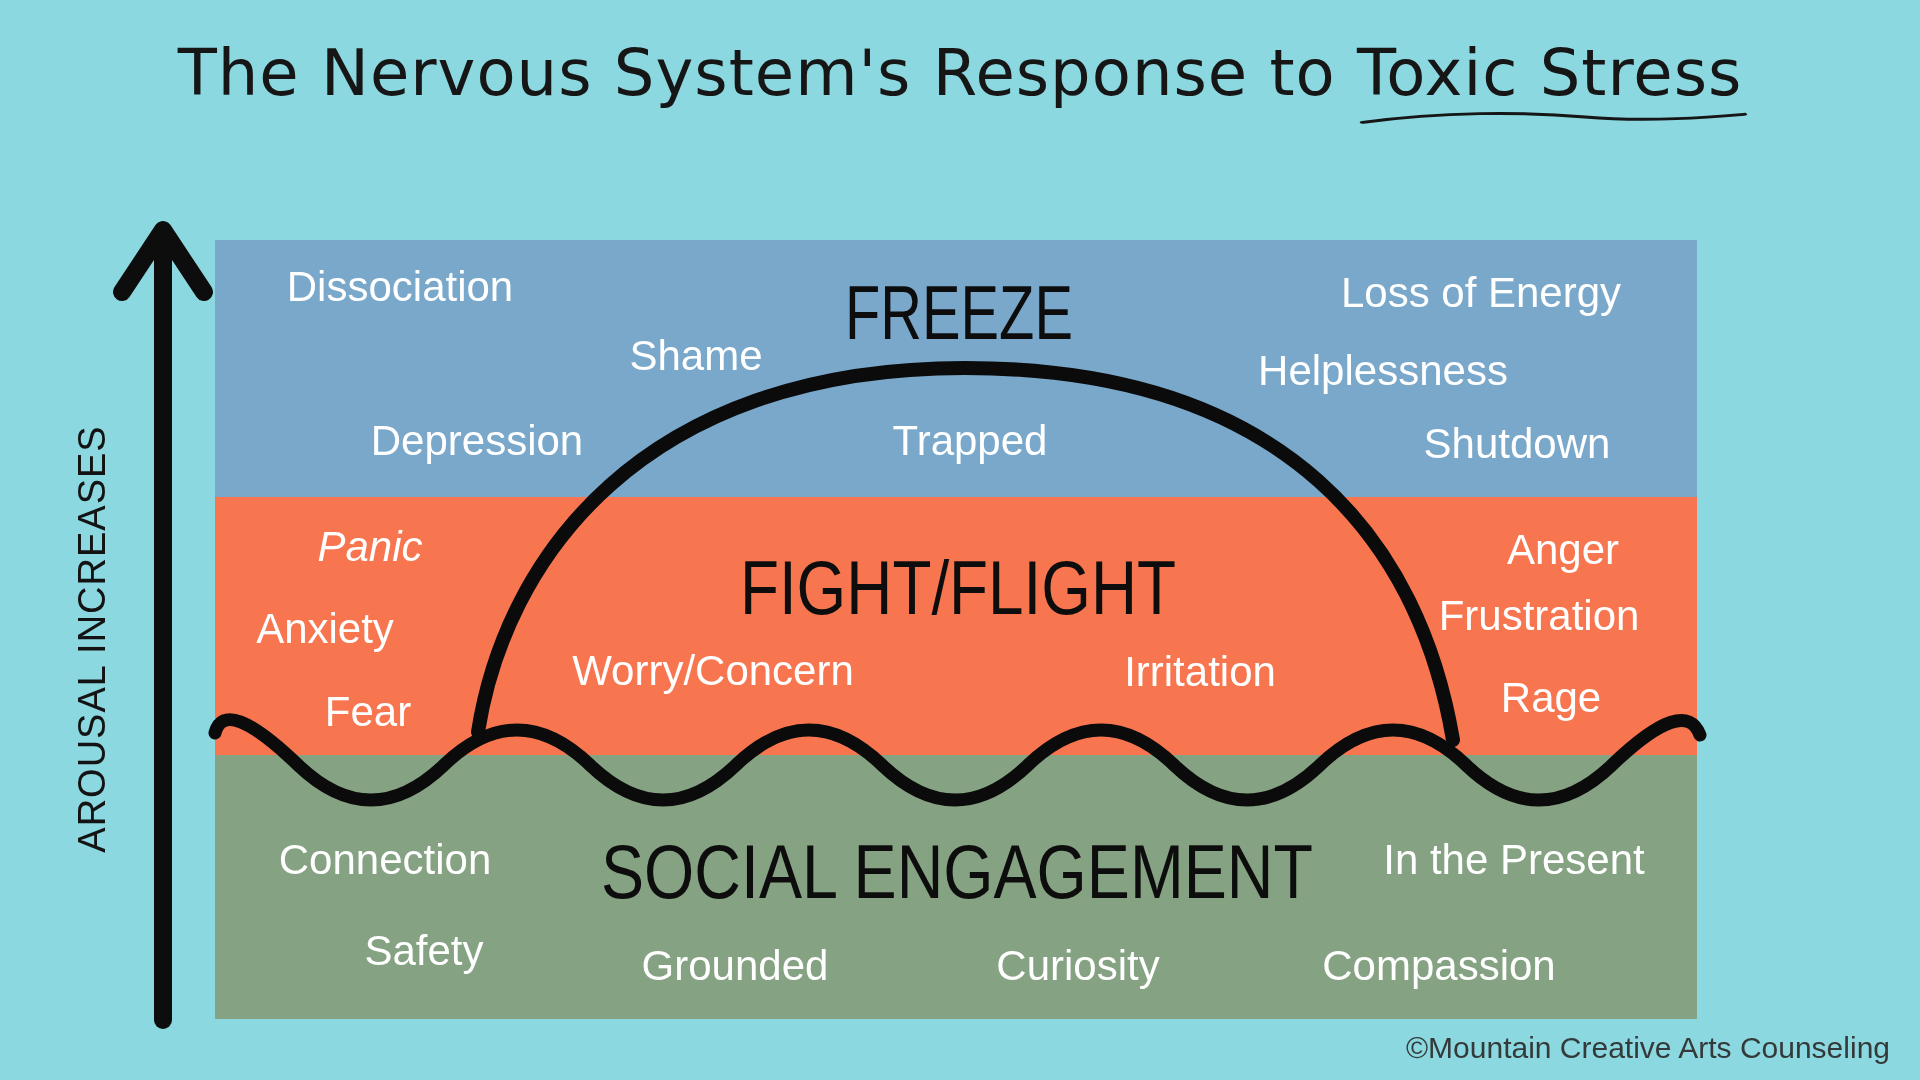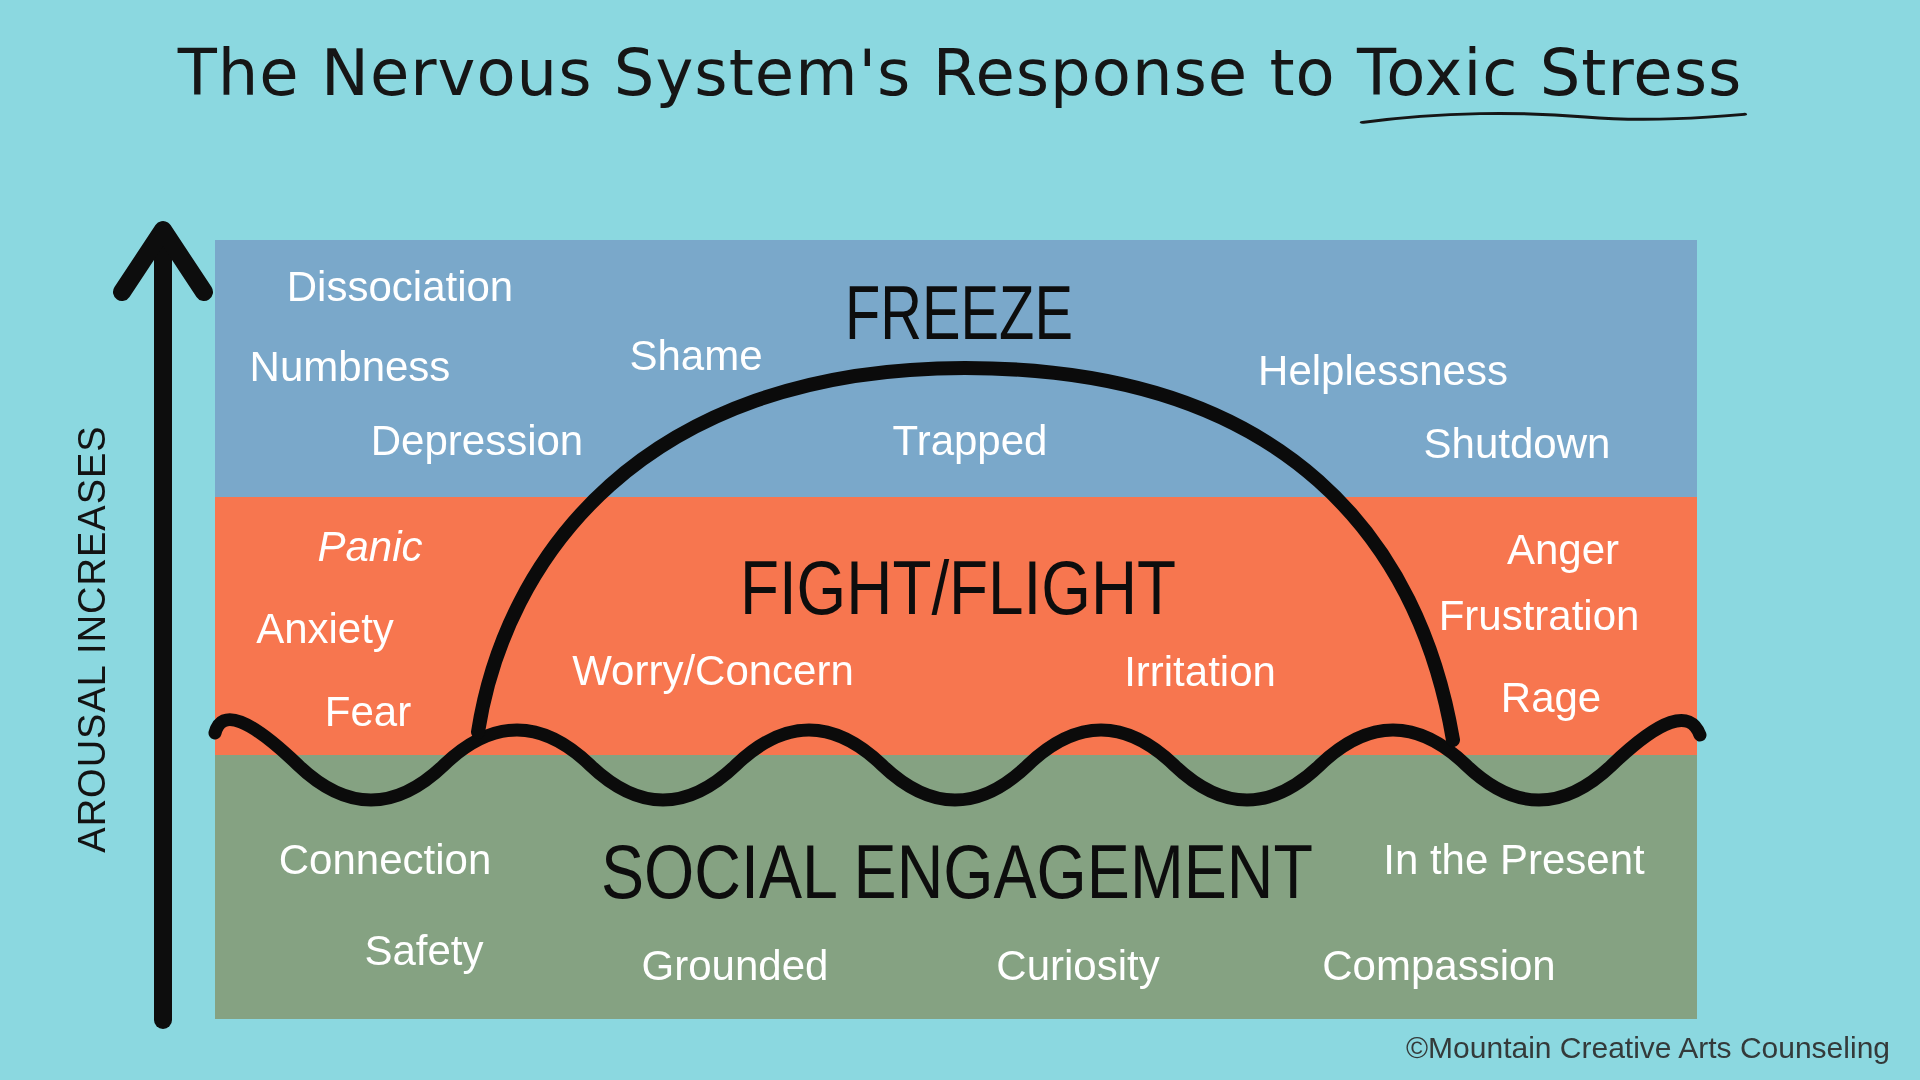--- a/index.html
+++ b/index.html
@@ -62,24 +62,24 @@
 
   <div class="band band-freeze"></div>
   <div class="band band-fight"></div>
   <div class="band band-social"></div>
 
   <div class="zone-title" style="left:959px;top:312px;transform:translate(-50%,-50%) scaleX(0.76);">FREEZE</div>
   <div class="zone-title" style="left:958px;top:587px;transform:translate(-50%,-50%) scaleX(0.84);">FIGHT/FLIGHT</div>
   <div class="zone-title" style="left:957px;top:871px;transform:translate(-50%,-50%) scaleX(0.85);">SOCIAL ENGAGEMENT</div>
 
   <div class="word" style="left:400px;top:287px;">Dissociation</div>
-  <div class="word" style="left:350px;top:367px;">Numbness</div>
   <div class="word" style="left:477px;top:441px;">Depression</div>
   <div class="word" style="left:696px;top:356px;">Shame</div>
   <div class="word" style="left:970px;top:441px;">Trapped</div>
+  <div class="word" style="left:1481px;top:293px;">Loss of Energy</div>
   <div class="word" style="left:1383px;top:371px;">Helplessness</div>
   <div class="word" style="left:1517px;top:444px;">Shutdown</div>
 
   <div class="word" style="left:370px;top:547px;font-style:italic;">Panic</div>
   <div class="word" style="left:325px;top:629px;">Anxiety</div>
   <div class="word" style="left:368px;top:712px;">Fear</div>
   <div class="word" style="left:713px;top:671px;">Worry/Concern</div>
   <div class="word" style="left:1200px;top:672px;">Irritation</div>
   <div class="word" style="left:1563px;top:550px;">Anger</div>
   <div class="word" style="left:1539px;top:616px;">Frustration</div>

